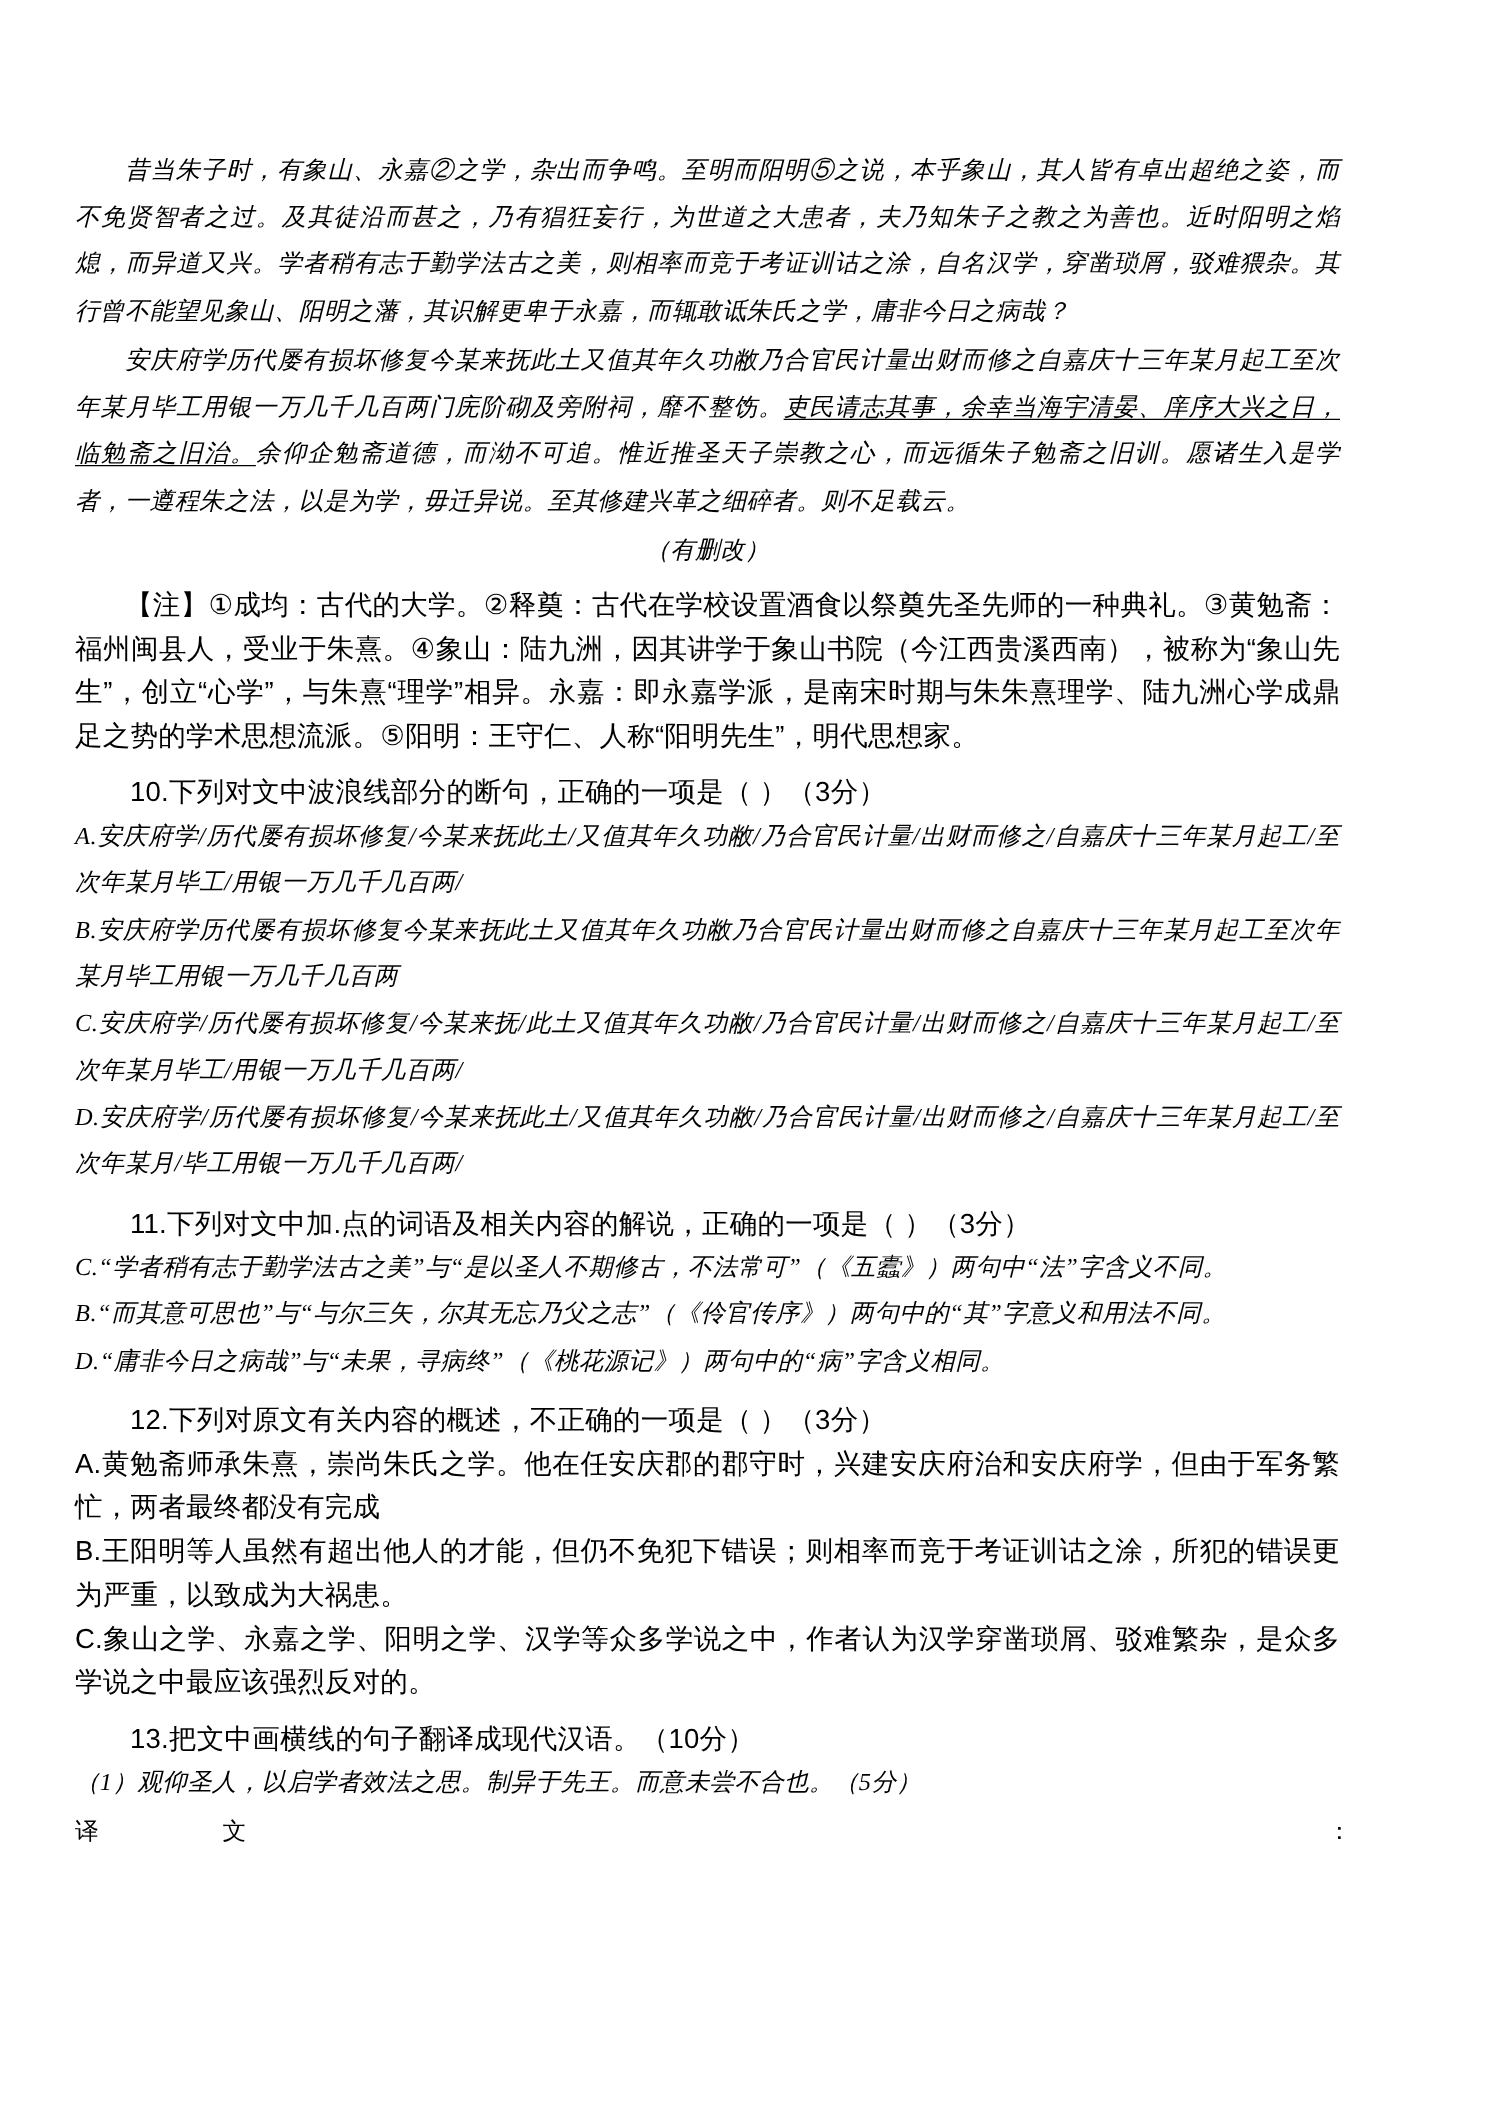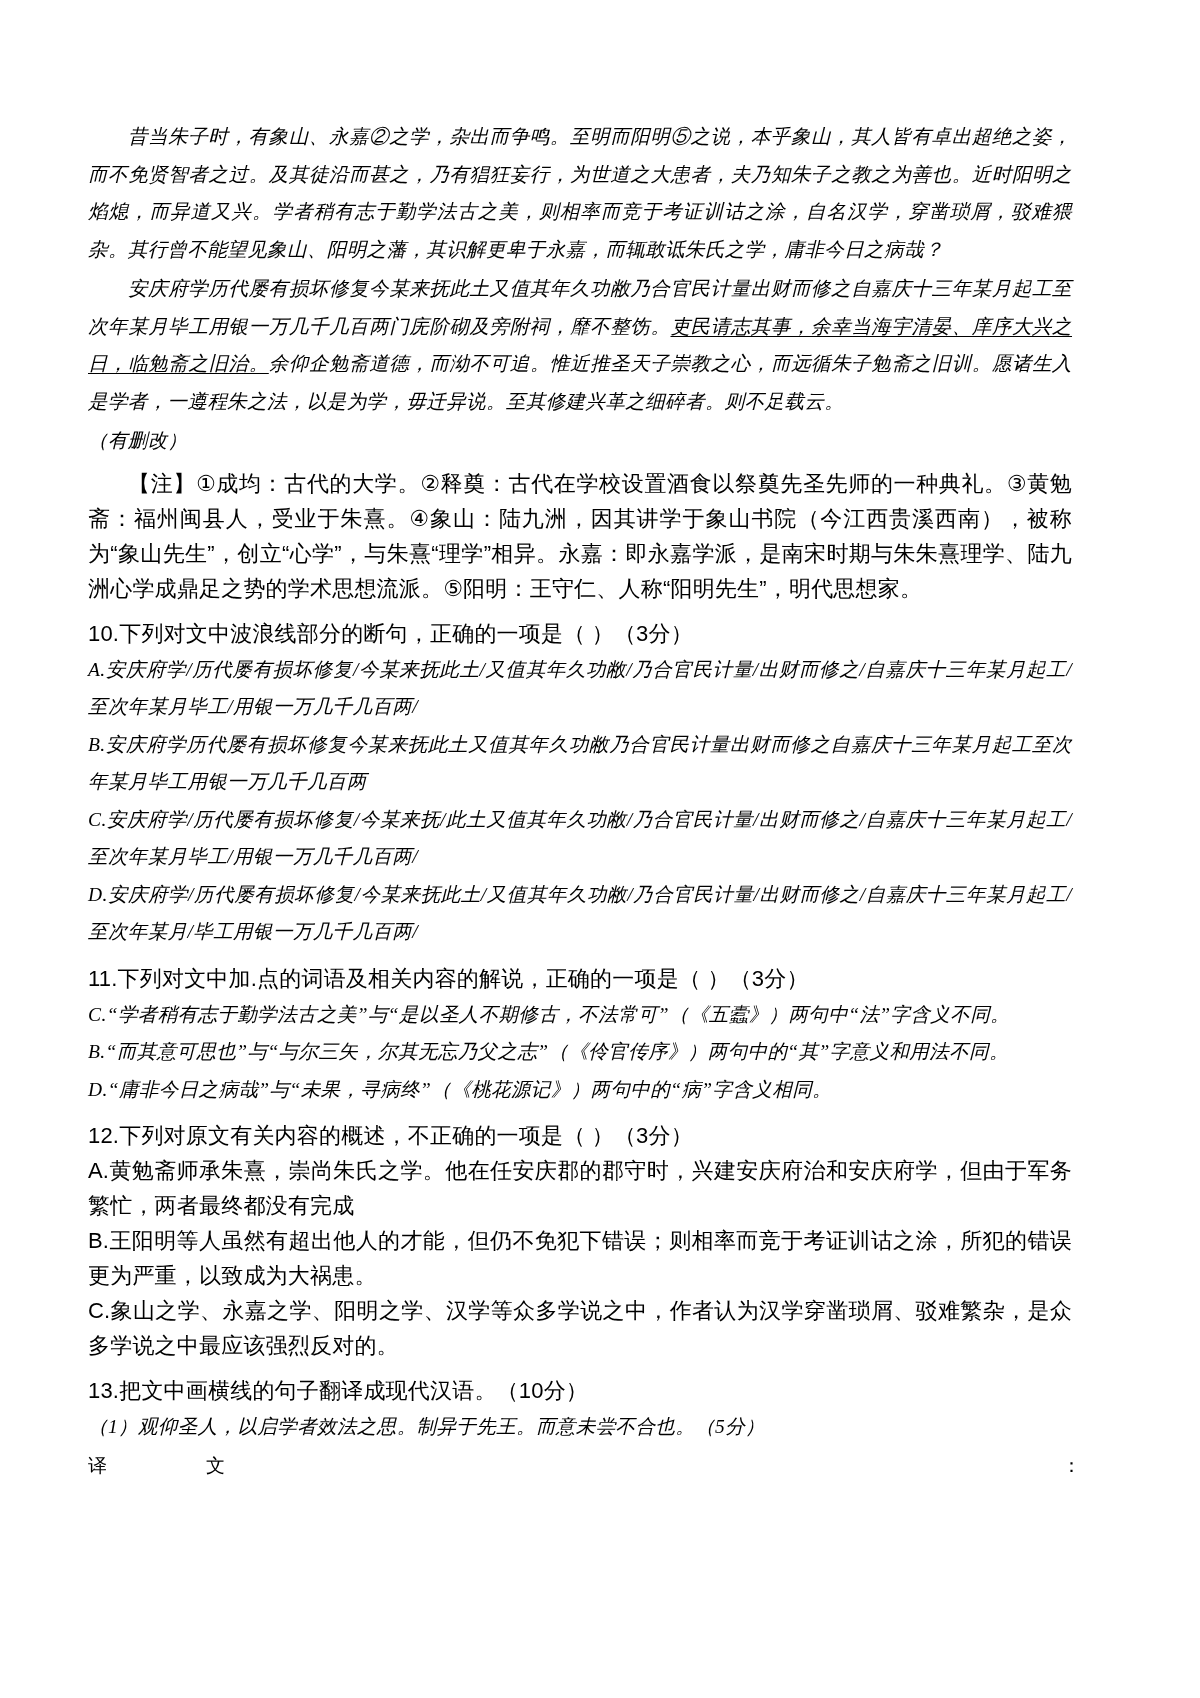--- a/index.html
+++ b/index.html
@@ -11,21 +11,21 @@
     width: 1200px;
     height: 1698px;
     font-family: "Liberation Serif", "DejaVu Serif", serif;
     color: #000000;
   }
   .page {
     position: relative;
     width: 1200px;
     height: 1698px;
     box-sizing: border-box;
-    padding: 118px 128px 40px 88px;
+    padding: 118px 128px 40px 60px;
   }
   .classical {
     font-family: "Liberation Serif", "DejaVu Serif", serif;
     font-style: italic;
     font-size: 19.5px;
     line-height: 37.5px;
     letter-spacing: 0.4px;
     text-align: justify;
   }
   .plain {
@@ -39,28 +39,29 @@
     text-indent: 40px;
   }
   .para {
     margin-bottom: 0;
   }
   .u {
     text-decoration: underline;
     text-underline-offset: 3px;
   }
   .right {
-    text-align: left;
+    text-align: center;
     margin-top: 2px;
   }
   .note-block {
     margin-top: 6px;
   }
   .qline {
     margin-top: 2px;
+    margin-left: 44px;
   }
   .trans-row {
     display: flex;
     margin-top: 2px;
     font-family: "Liberation Sans", "DejaVu Sans", sans-serif;
     font-size: 19px;
     line-height: 35px;
   }
   .trans-row .t1 { width: 118px; }
   .trans-row .t2 { flex: 1; }

